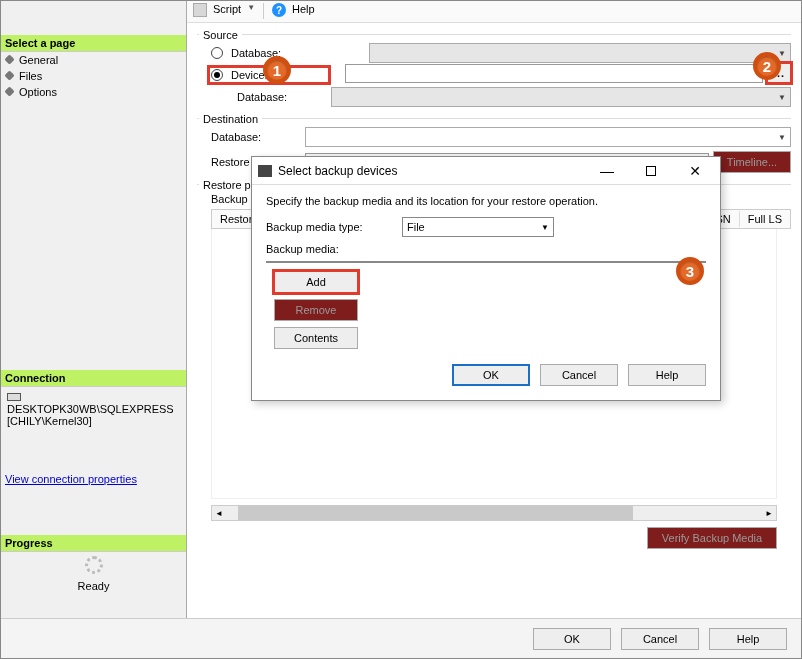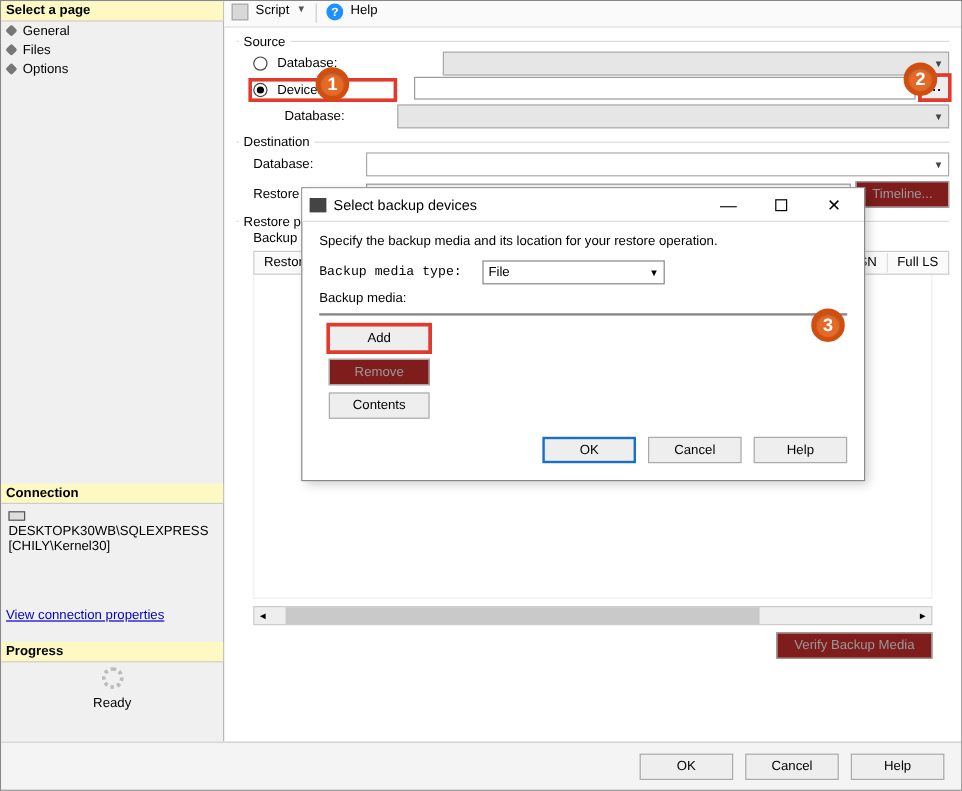--- a/index.html
+++ b/index.html
@@ -28,24 +28,25 @@
   }
   
   .sidebar {
     width: 186px;
     background: #f0f0f0;
     border-right: 1px solid #aaa;
     display: flex;
     flex-direction: column;
   }
   .sidebar-section-title {
-    background: #fef9c3;
+    background: #bef264;
     font-weight: 700;
     padding: 2px 4px;
     border-bottom: 1px solid #ccc;
+    margin-top: 34px;
   }
   .sidebar-item {
     padding: 2px 4px 2px 18px;
     position: relative;
     cursor: pointer;
   }
   .sidebar-item::before {
     content: "";
     position: absolute;
     left: 4px;
@@ -270,21 +271,21 @@
   .win-btn {
     width: 38px; height: 22px;
     display: inline-flex; align-items: center; justify-content: center;
     font-family: inherit;
   }
   .win-min { font-size: 14px; }
   .win-max { border: 1px solid #000; width: 10px; height: 10px; }
   .win-close { font-size: 14px; }
   .dlg-body { padding: 10px 14px 4px 14px; }
   .dlg-row { display: flex; align-items: center; margin: 6px 0; gap: 6px; }
-  .dlg-label { width: 130px; font-family: Liberation Mono, monospace; }
+  .dlg-label { width: 130px; }
   .dlg-combo {
     width: 152px; height: 20px;
     border: 1px solid #888; background: #fff;
     display: flex; align-items: center; justify-content: space-between;
     padding: 0 4px;
   }
   .listbox {
     border: 1px solid #888;
     background: #fff;
     height: 170px;

